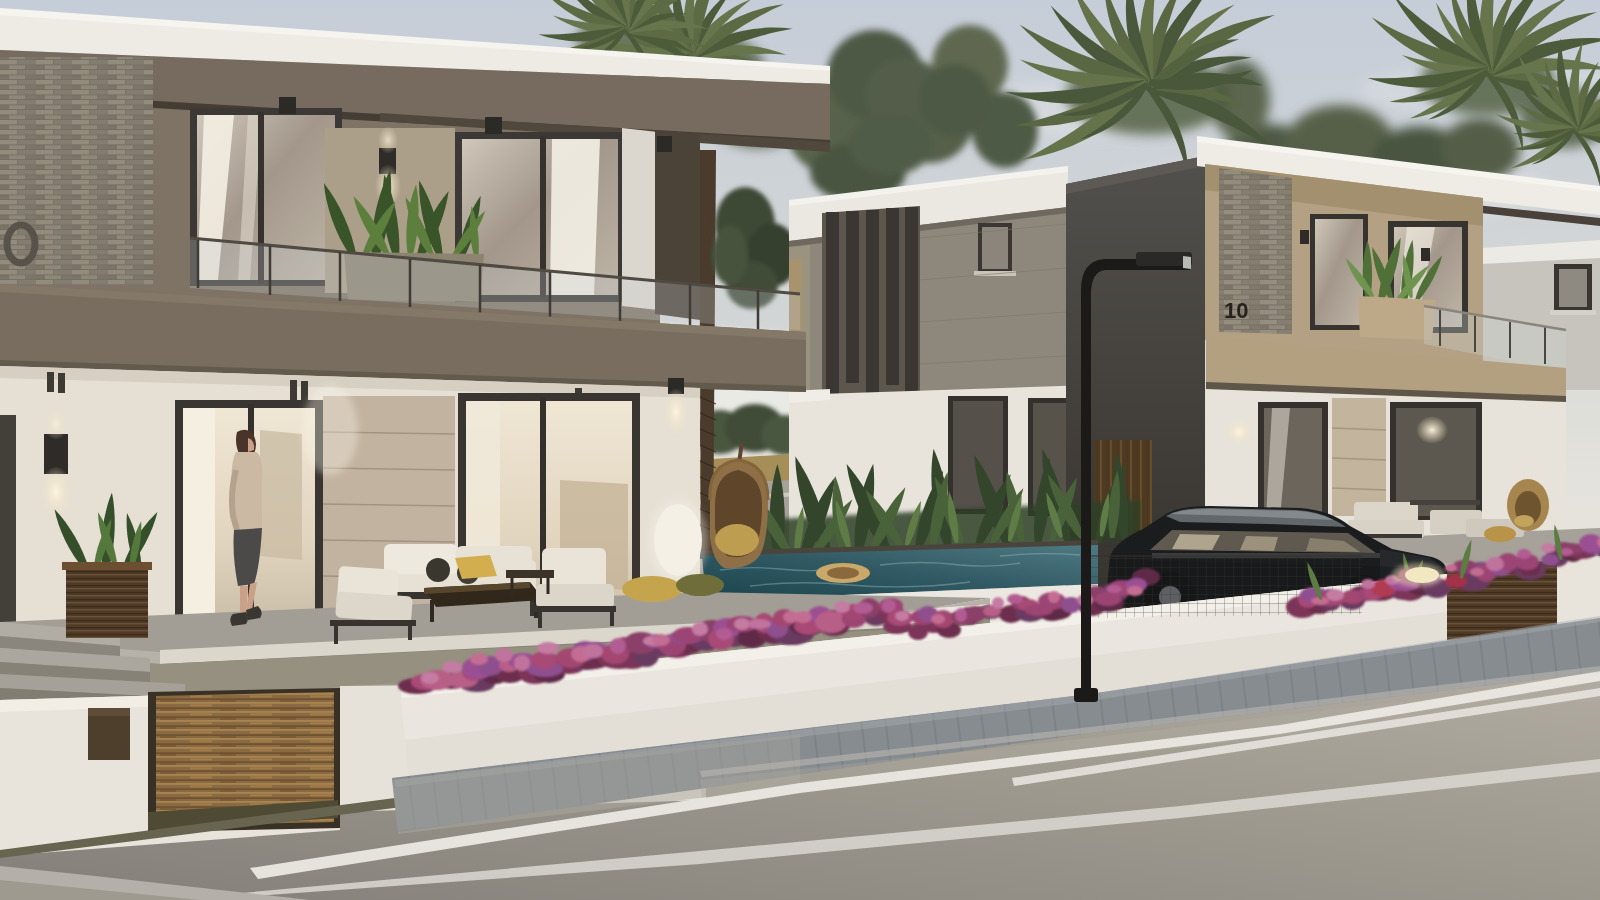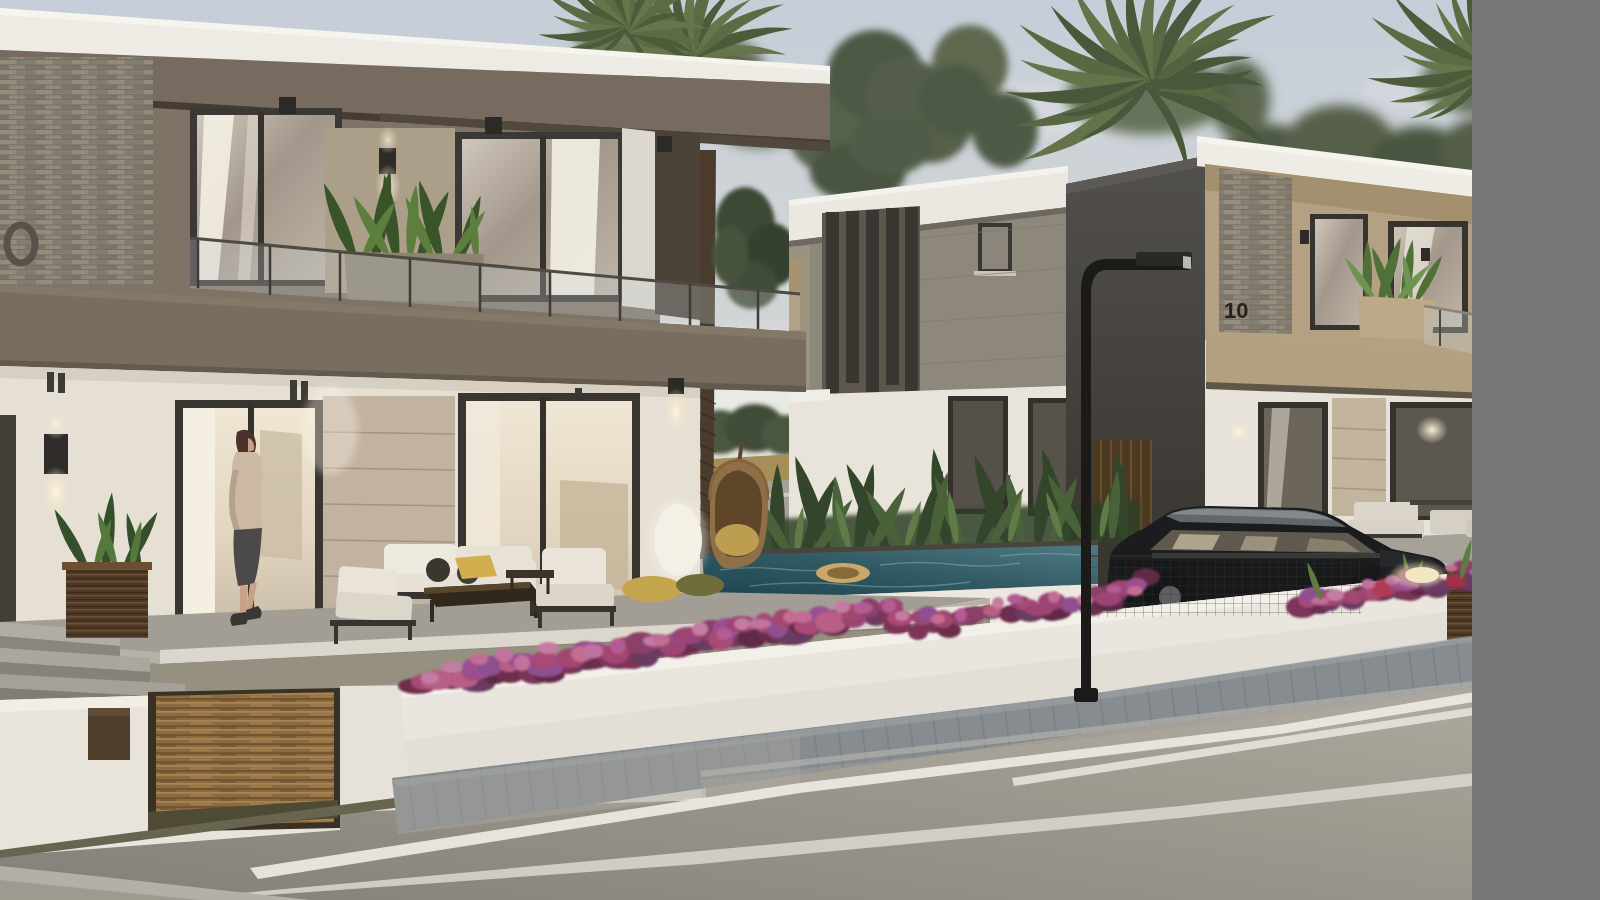--- a/index.html
+++ b/index.html
@@ -1,15 +1,15 @@
 <!DOCTYPE html>
 <html><head><meta charset="utf-8">
 <style>
 html,body{margin:0;padding:0;background:#777;}
-#stage{width:1472px;height:900px;position:relative;overflow:hidden;font-family:"Liberation Sans",sans-serif;text-align:right;}
+#stage{width:1600px;height:900px;position:relative;overflow:hidden;font-family:"Liberation Sans",sans-serif;text-align:right;}
 </style></head>
 <body>
 <div id="stage">
 <svg width="1600" height="900" viewBox="0 0 1600 900">
 <defs>
 <linearGradient id="sky" x1="0" y1="0" x2="0" y2="1">
 <stop offset="0" stop-color="#c5cdd8"></stop>
           <stop offset="0.4" stop-color="#d0d4d7"></stop>
 <stop offset="0.75" stop-color="#dfdfda"></stop>
           <stop offset="1" stop-color="#e9e5de"></stop>

